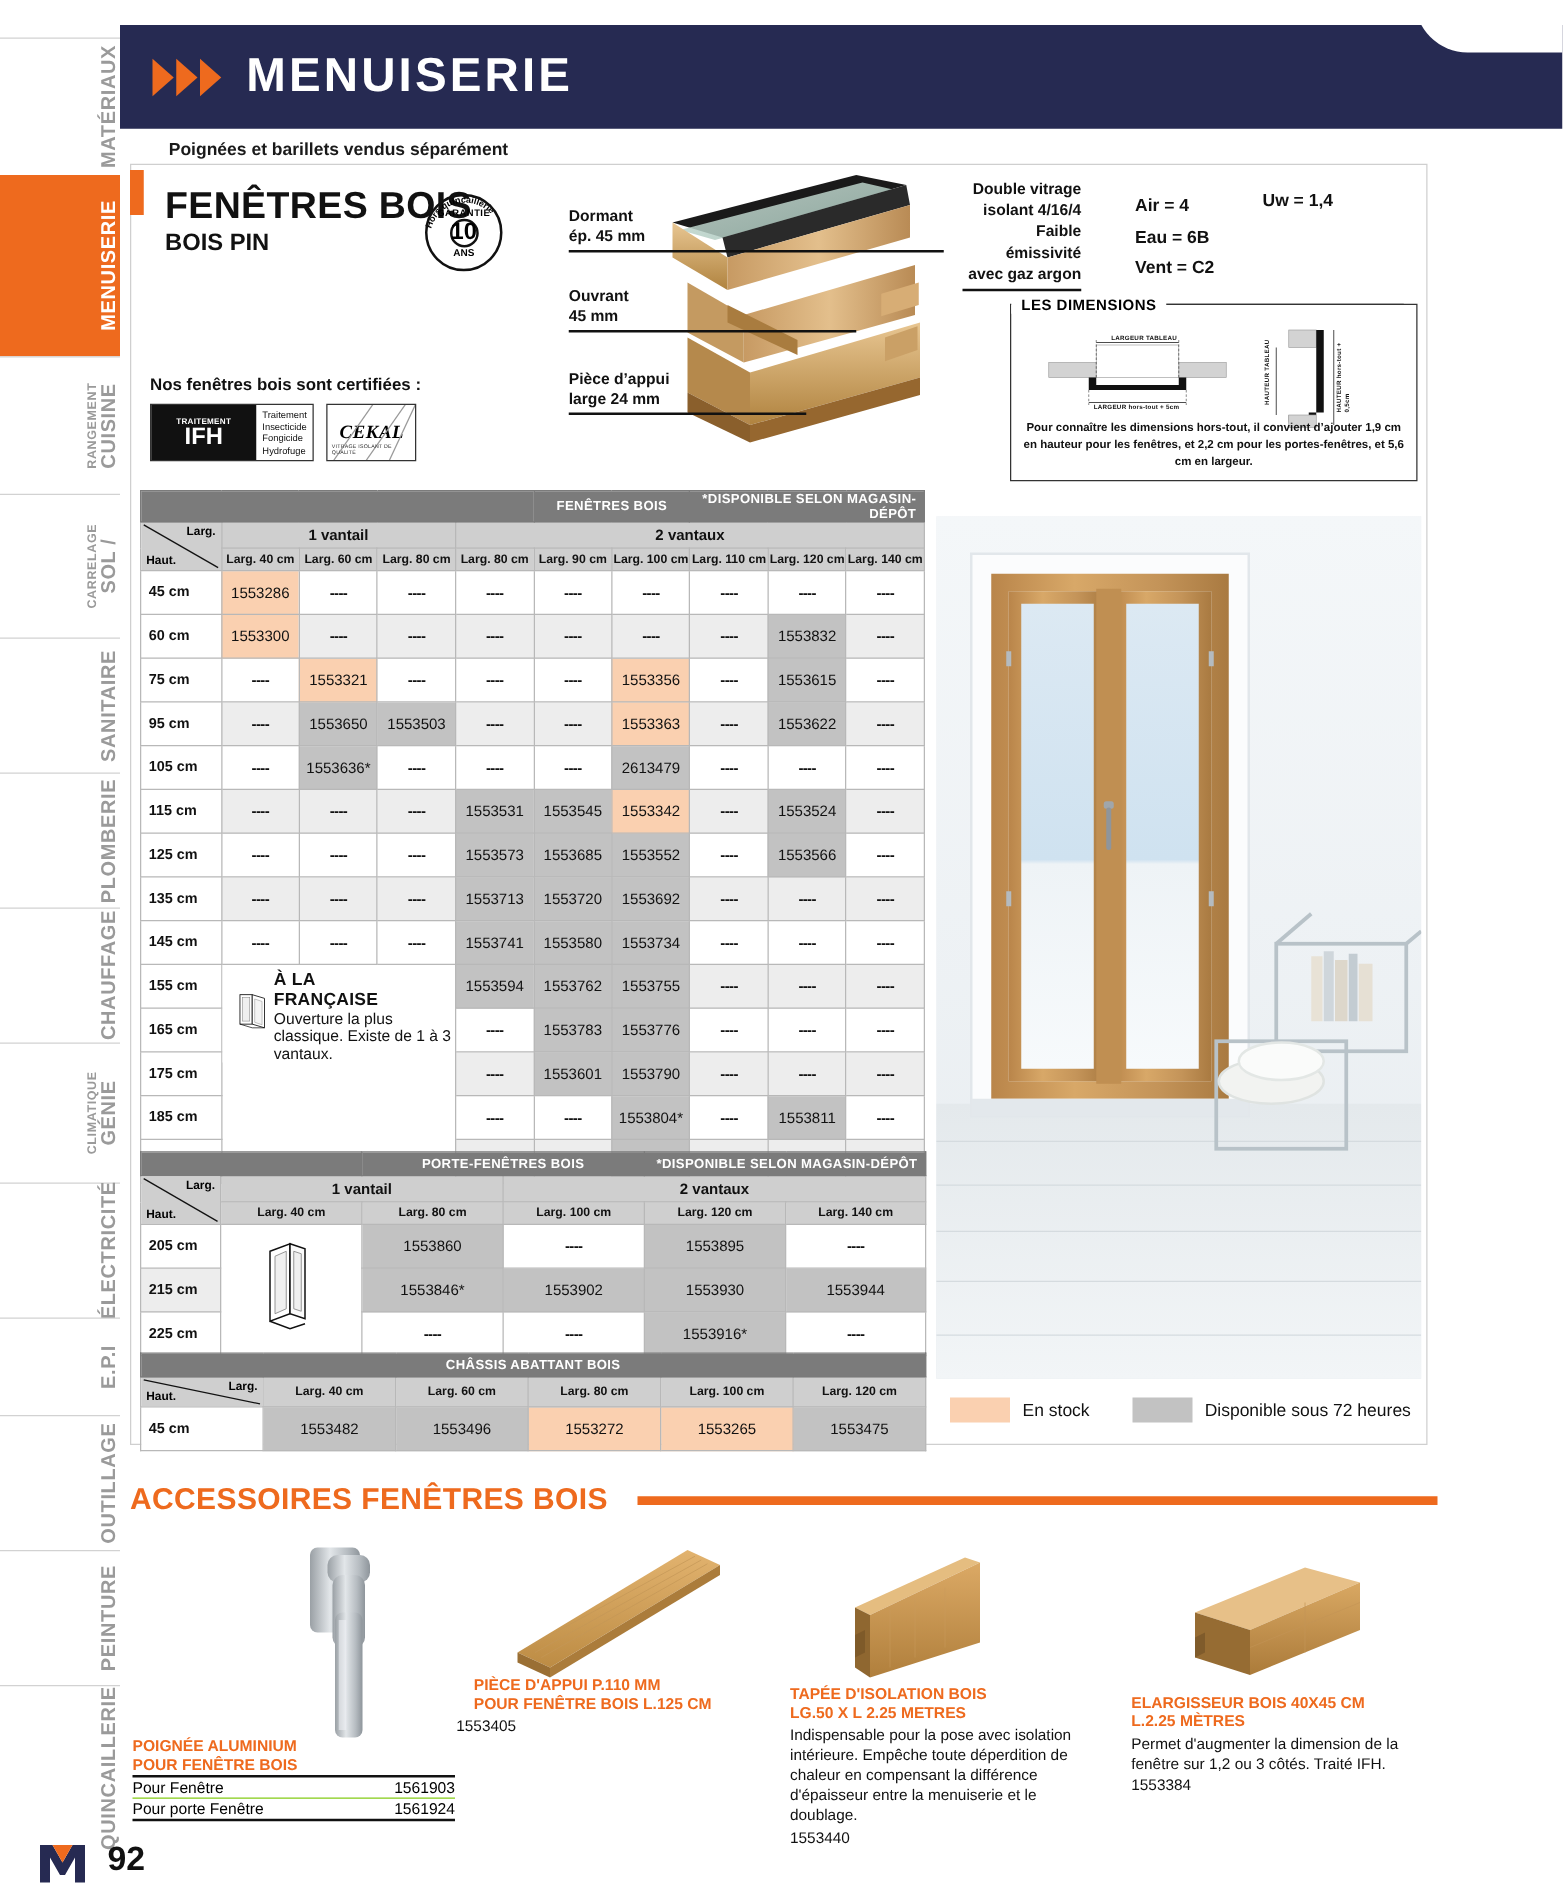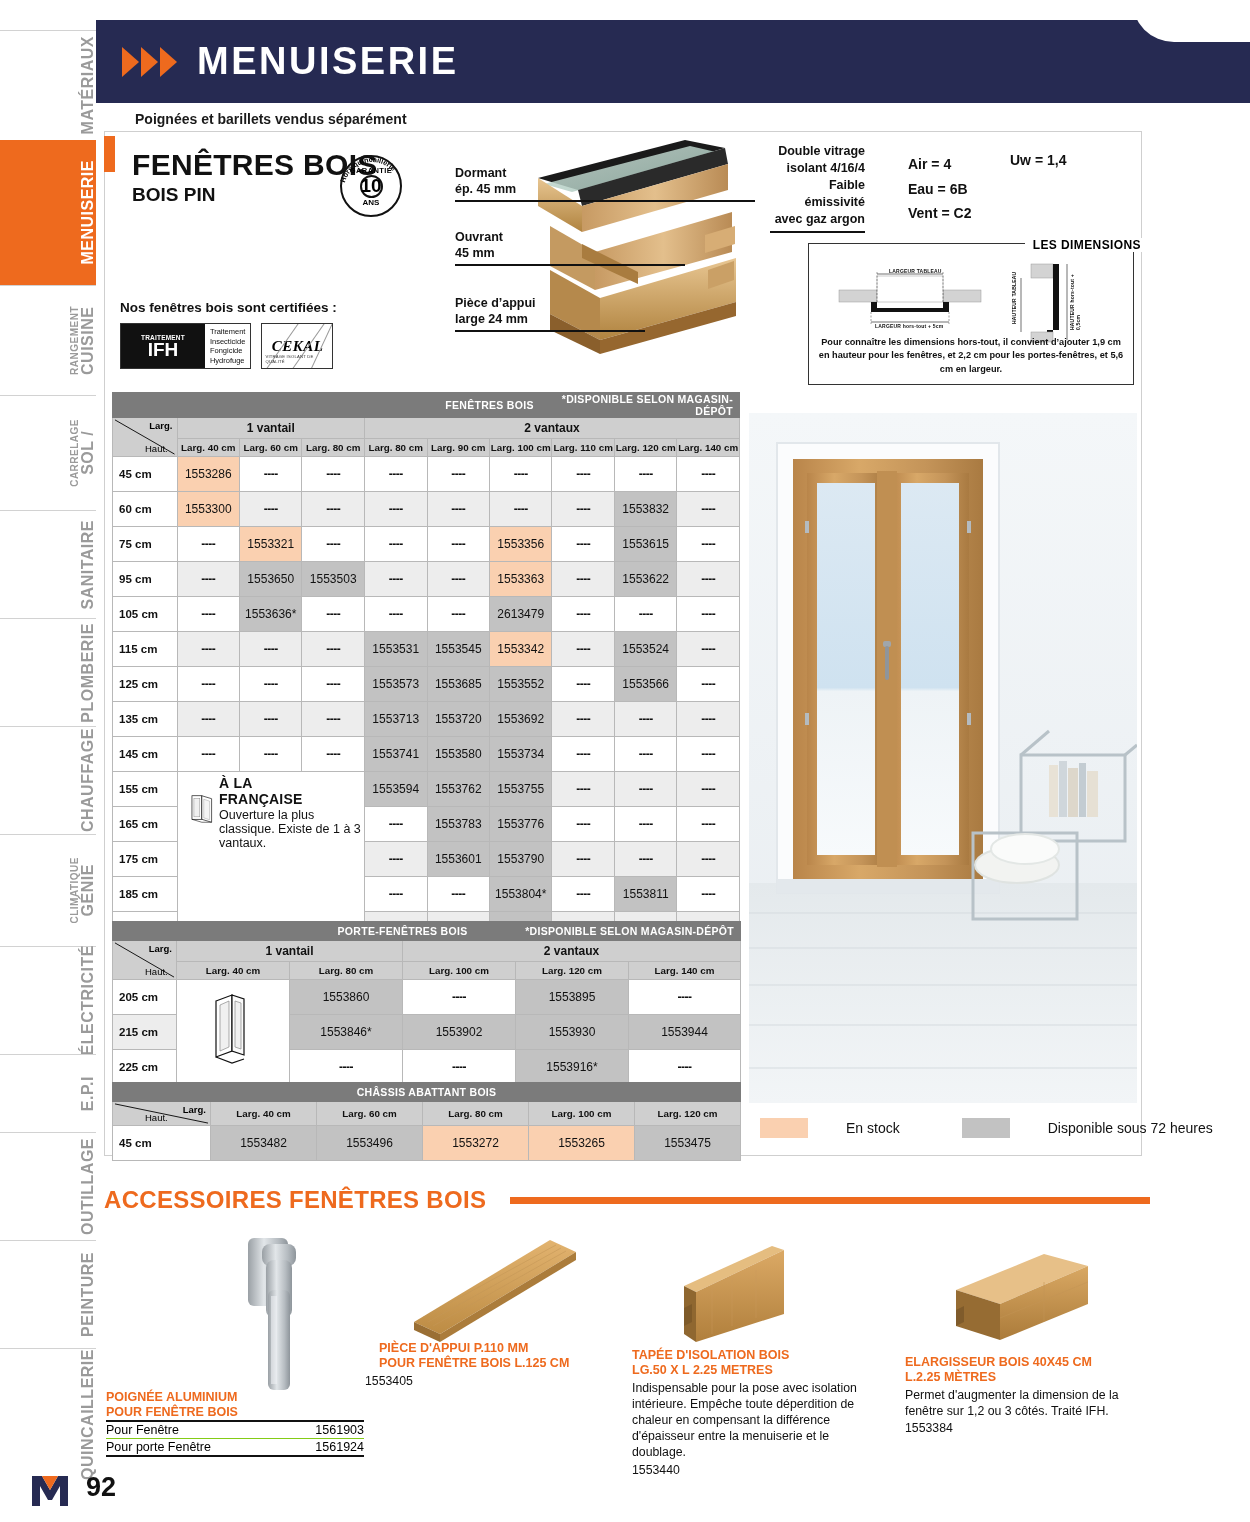--- a/index.html
+++ b/index.html
@@ -137,21 +137,21 @@
   #spec-left .rule { margin-top:4px; border-bottom:2px solid #111; width:100%;}
   #spec-mid { position:absolute; left:908px; top:152px; font-size:14px; font-weight:bold; line-height:1.75; color:#111;}
   #spec-right { position:absolute; left:1010px; top:152px; font-size:14px; font-weight:bold; color:#111;}
 
   
   #dims {
     position:absolute; left:808px; top:243px; width:326px; height:142px;
     border:1px solid #333;
   }
   #dims .hd {
-    position:absolute; top:-9px; left:16px; width:100%; text-align:right;
+    position:absolute; top:-9px; left:0; width:100%; text-align:left;
   }
   #dims .hd span { background:#fff; padding: 0 8px; font-size:12px; font-weight:bold; letter-spacing:.4px;}
   #dims .hdline { position:absolute; top:-1px; left:8px; right:8px; height:1px; background:#333; }
   #dims .note { position:absolute; left:8px; right:8px; bottom:8px;
                 font-size:9.2px; font-weight:bold; line-height:1.45; color:#111; text-align:center;}
   .dimlbl { position:absolute; font-size:5px; font-weight:bold; color:#111; letter-spacing:.2px;}
   .dimlbl.vert { writing-mode: vertical-rl; transform: rotate(180deg); }
 
   
   .tbl { border-collapse: collapse; table-layout: fixed; }
@@ -167,21 +167,21 @@
     height:21px; color:#111;
   }
   .col-hd {
     background:#cfcfcf; text-align:center; font-size:9.8px; font-weight:bold;
     height:18px; color:#111;
   }
   .corner-cell {
     background:#cfcfcf; position:relative; width:64px; padding:0;
   }
   .corner-cell .larg { position:absolute; right:4px; top:2px; font-size:9.5px; font-weight:bold;}
-  .corner-cell .haut { position:absolute; left:4px; bottom:2px; font-size:9.5px; font-weight:normal;margin-left:28px;}
+  .corner-cell .haut { position:absolute; left:4px; bottom:2px; font-size:9.5px; font-weight:bold;}
   .corner-cell .diag { position:absolute; left:0;top:0;width:100%;height:100%; }
   .rh {
     font-size:11.5px; font-weight:bold; text-align:left; padding-left:6px;
     background:#fff; color:#111;
   }
   .cell {
     text-align:center; font-size:12px; color:#111; height:35px; background:#fff;
   }
   .cell.stripe { background:#ededed; }
   .cell.stock  { background:#fad0b0 !important; }
@@ -202,21 +202,21 @@
 
   
   #roomphoto {
     position:absolute; left:749px; top:413px; width:388px; height:690px;
     overflow:hidden; background:#f2f4f6;
   }
 
   
   #legend {
     position:absolute; left:760px; top:1118px; display:flex; align-items:center;
-    font-size:14px; color:#111;gap:28px;
+    font-size:14px; color:#111;
   }
   #legend .sw { width:48px; height:20px; margin-right:10px; }
   #legend .sw.or { background:#fad0b0; }
   #legend .sw.gr { background:#c2c2c2; margin-left:34px;}
 
   
   #acc-title {
     position:absolute; left:104px; top:1186px;
     font-size:24px; font-weight:bold; color:#ee6a1e; letter-spacing:.3px;
   }

